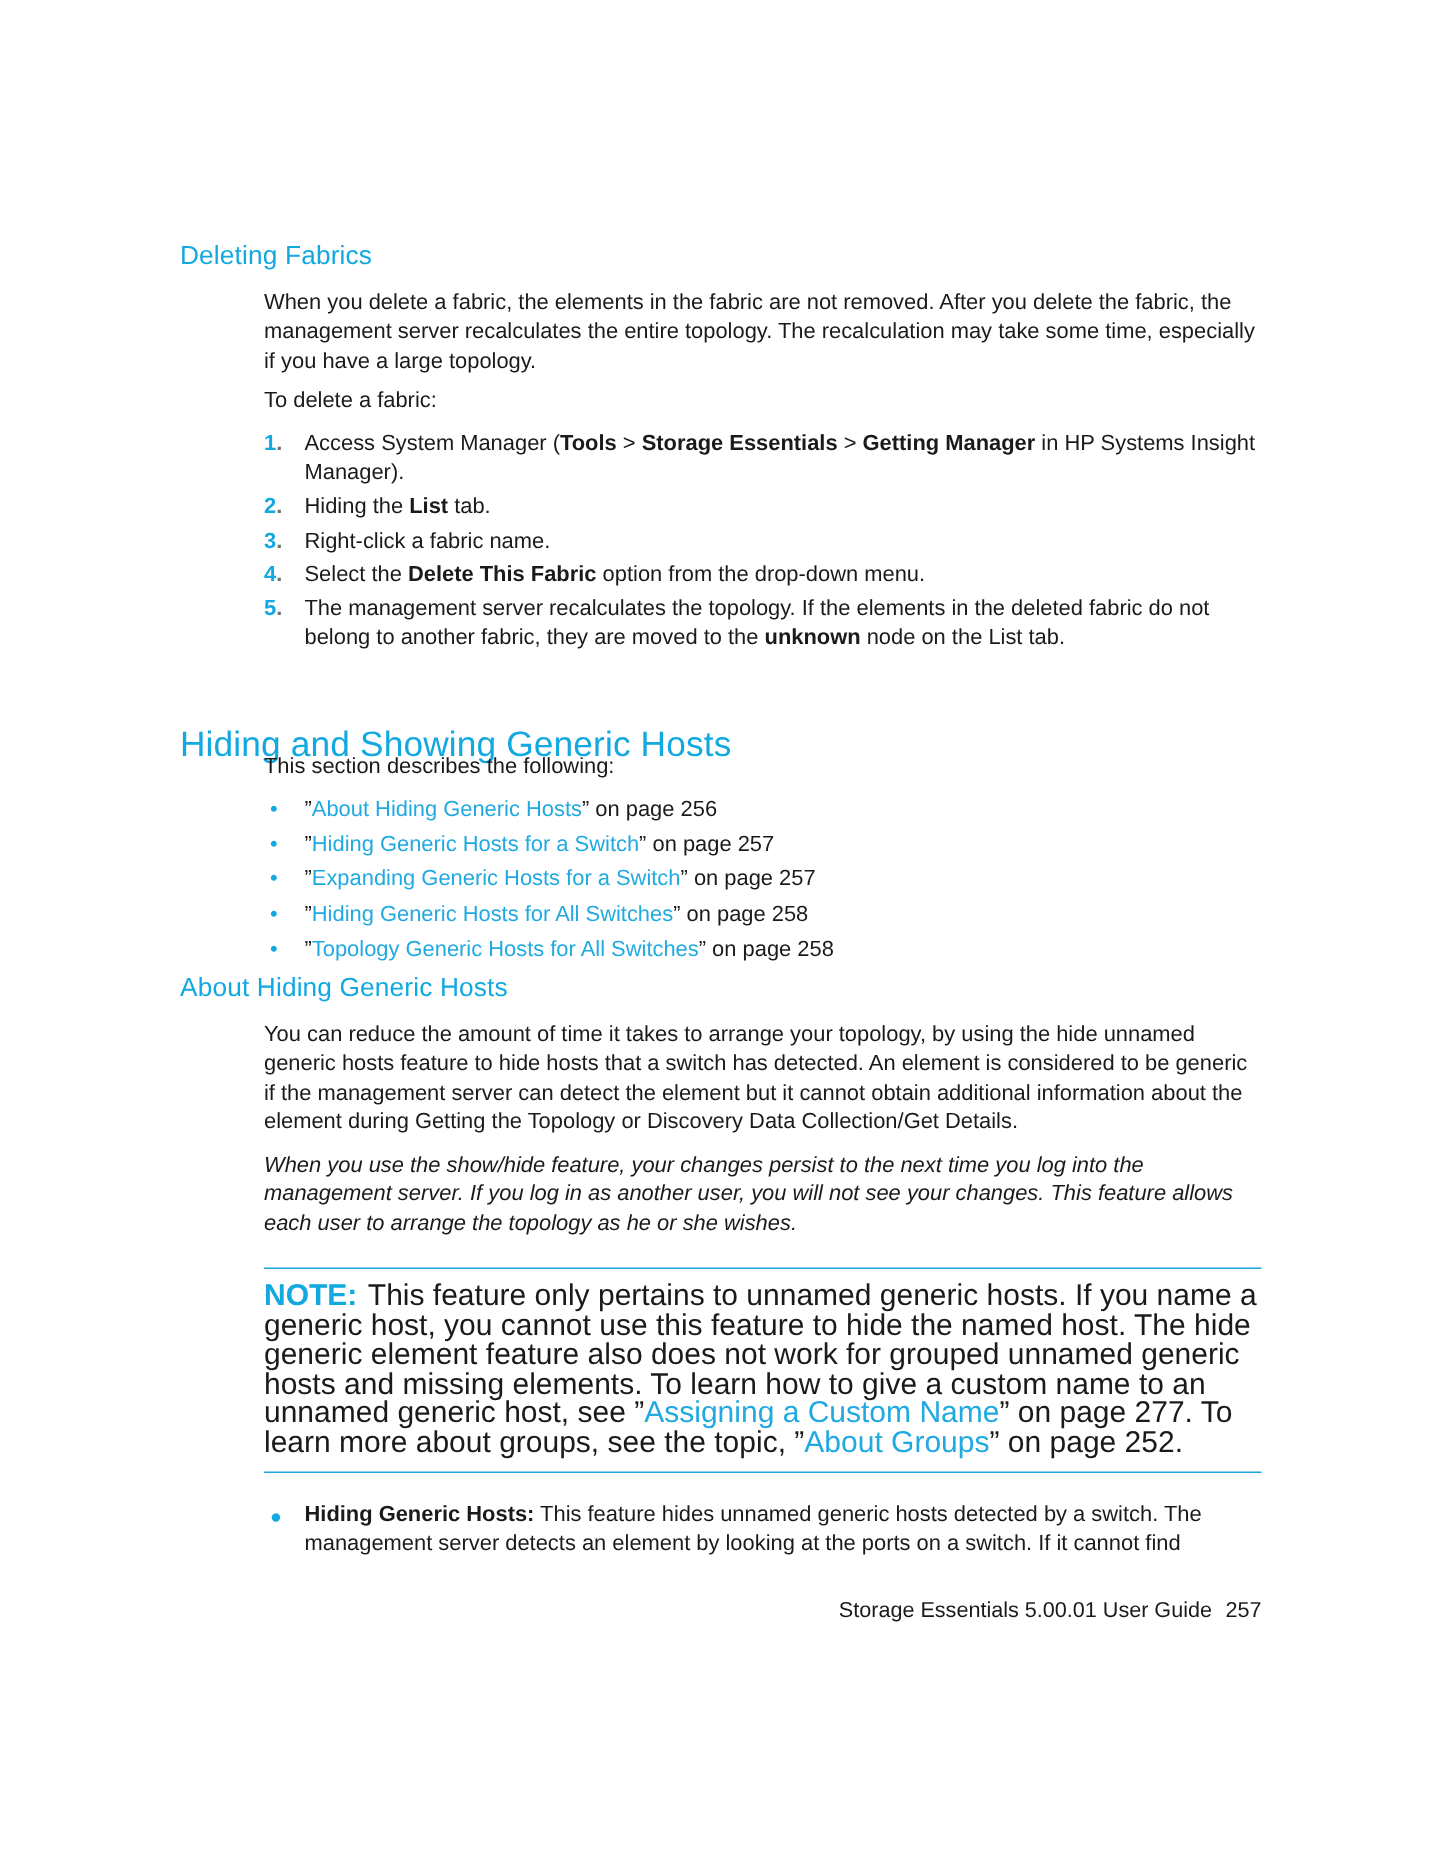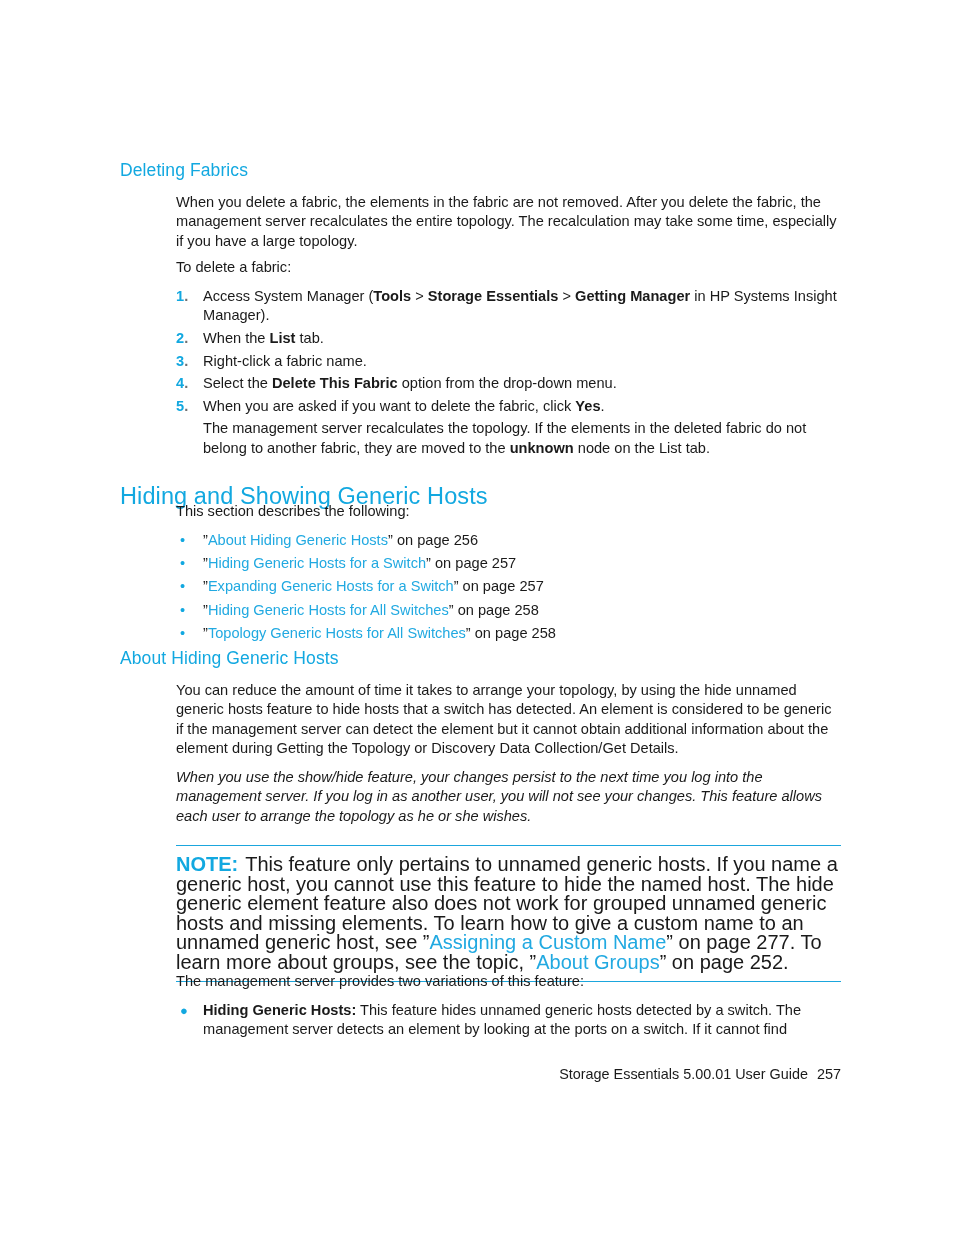--- a/index.html
+++ b/index.html
@@ -172,33 +172,32 @@
 
   <div class="para" style="top:258px;">To delete a fabric:</div>
 
   <div class="steps" style="top:287px;">
     <div class="step">
       <span class="step-num">1<span class="dot">.</span></span>
       <span class="step-text"><span>Access System Manager (</span><span class="b">Tools</span><span> &gt; </span><span class="b">Storage Essentials</span><span> &gt; </span><span class="b">Getting Manager</span><span> in HP Systems Insight Manager).</span></span>
     </div>
     <div class="step">
       <span class="step-num">2<span class="dot">.</span></span>
-      <span class="step-text"><span>When the </span><span class="b">List</span><span> tab.</span></span>
+      <span class="step-text"><span>Hiding the </span><span class="b">List</span><span> tab.</span></span>
     </div>
     <div class="step">
       <span class="step-num">3<span class="dot">.</span></span>
       <span class="step-text"><span>Right-click a fabric name.</span></span>
     </div>
     <div class="step">
       <span class="step-num">4<span class="dot">.</span></span>
       <span class="step-text"><span>Select the </span><span class="b">Delete This Fabric</span><span> option from the drop-down menu.</span></span>
     </div>
     <div class="step">
       <span class="step-num">5<span class="dot">.</span></span>
-      <span class="step-text"><span>When you are asked if you want to delete the fabric, click </span><span class="b">Yes</span><span>.</span></span>
     </div>
     <div class="step-cont"><span>The management server recalculates the topology. If the elements in the deleted fabric do not belong to another fabric, they are moved to the </span><span class="b">unknown</span><span> node on the List tab.</span></div>
   </div>
 
   <div class="h1" style="top:467px;margin-top:16px;">Hiding and Showing Generic Hosts</div>
 
   <div class="para" style="top:502px;">This section describes the following:</div>
 
   <div class="bullets" style="top:529px;">
       <div class="bullet"><span class="bullet-dot">•</span><span class="q">”</span><span class="xref">About Hiding Generic Hosts</span><span class="q">”</span><span> on page 256</span></div>
@@ -213,21 +212,20 @@
   <div class="para" style="top:681px;">You can reduce the amount of time it takes to arrange your topology, by using the hide unnamed generic hosts feature to hide hosts that a switch has detected. An element is considered to be generic if the management server can detect the element but it cannot obtain additional information about the element during Getting the Topology or Discovery Data Collection/Get Details.</div>
 
   <div class="para" style="top:768px;font-style:italic;">When you use the show/hide feature, your changes persist to the next time you log into the management server. If you log in as another user, you will not see your changes. This feature allows each user to arrange the topology as he or she wishes.</div>
 
   <div class="note" style="top:845px;">
     <div class="note-body">
       <span class="note-label">NOTE:</span><span class="note-gap"></span><span class="note-parts"><span>This feature only pertains to unnamed generic hosts. If you name a generic host, you cannot use this feature to hide the named host. The hide generic element feature also does not work for grouped unnamed generic hosts and missing elements. To learn how to give a custom name to an unnamed generic host, see </span><span class="q">”</span><span class="xref">Assigning a Custom Name</span><span class="q">”</span><span> on page 277. To learn more about groups, see the topic, </span><span class="q">”</span><span class="xref">About Groups</span><span class="q">”</span><span> on page 252.</span></span>
     </div>
   </div>
 
-  <div class="para" style="top:972px;">The management server provides two variations of this feature:</div>
 
   <div class="feat" style="top:1001px;">
     <span class="feat-dot">●</span>
     <span class="feat-text"><span class="b">Hiding Generic Hosts:</span><span> This feature hides unnamed generic hosts detected by a switch. The management server detects an element by looking at the ports on a switch. If it cannot find</span></span>
   </div>
 
   <div class="footer" style="top:1066px;">
     <span>Storage Essentials 5.00.01 User Guide</span><span class="pg">257</span>
   </div>
 

